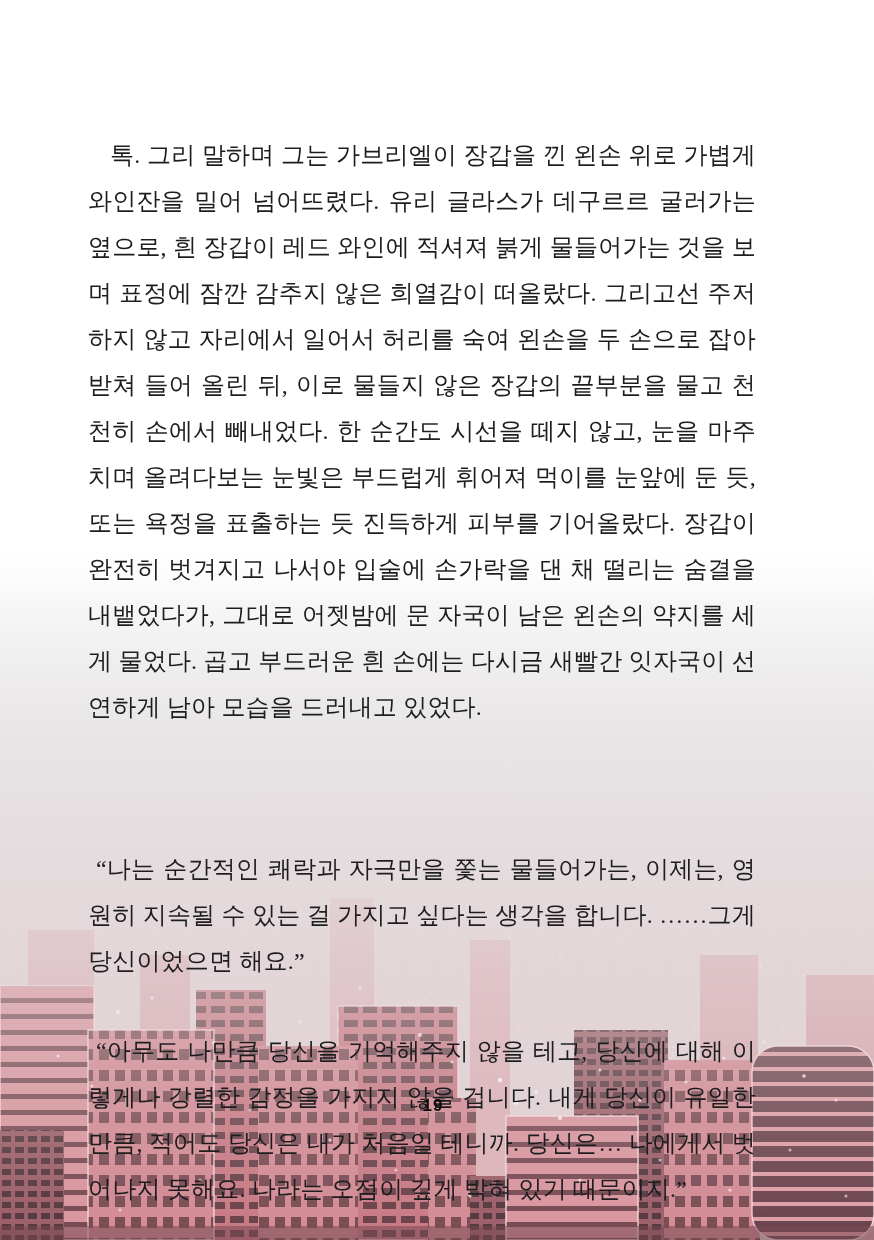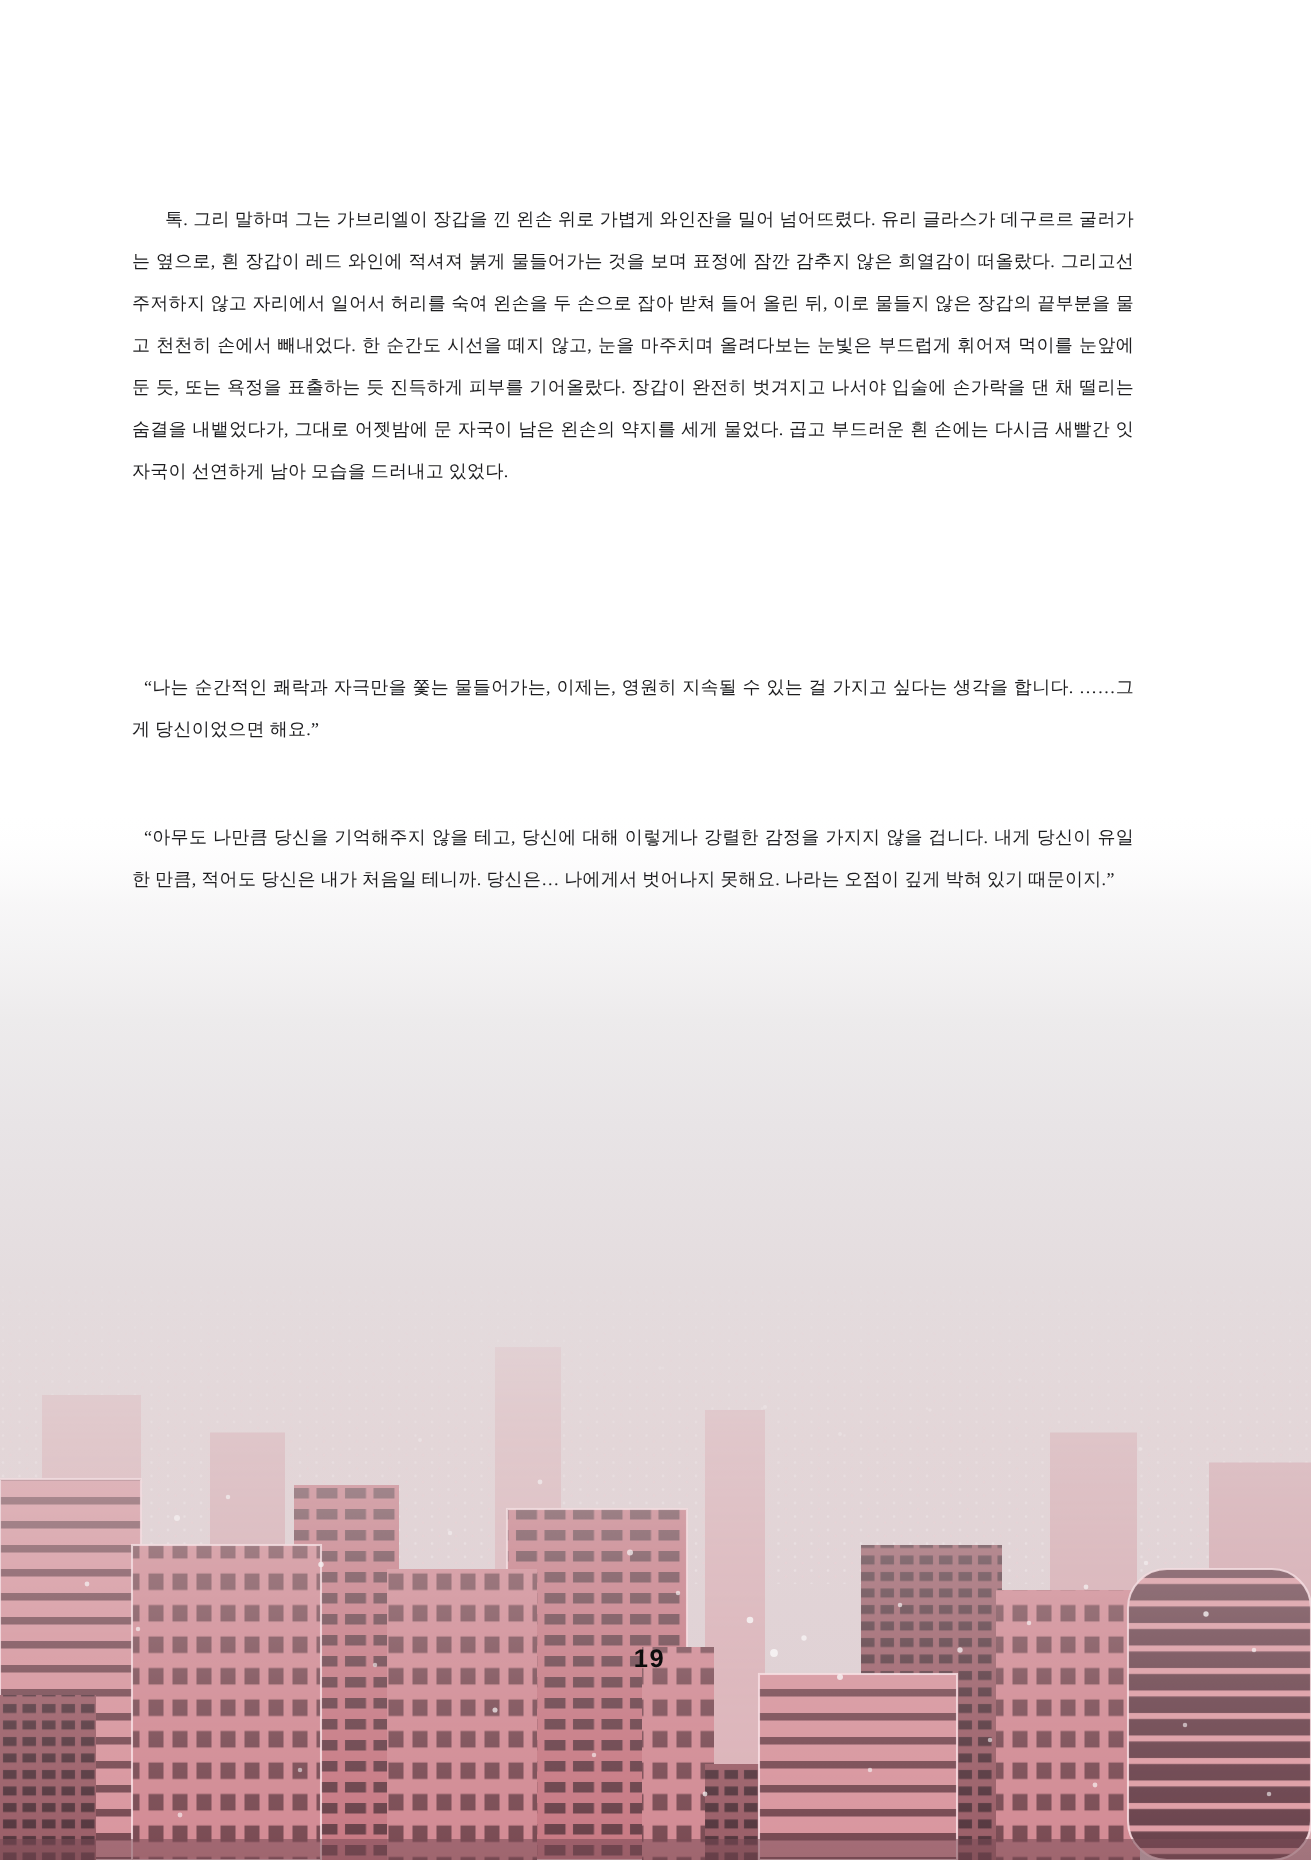--- a/index.html
+++ b/index.html
@@ -7,21 +7,21 @@
     position:relative; width:874px; height:1240px;
     background:#ffffff; overflow:hidden;
     font-family:"Liberation Serif","DejaVu Serif",serif;
   }
   .city {
     position:absolute; left:0; bottom:0; width:874px; height:700px; z-index:0;
   }
   .content {
     position:absolute; left:88px; top:0; width:668px; z-index:2;
     color:#1d1d1f;
-    font-size:12px; line-height:28px;
+    font-size:24px; line-height:46px;
     text-align:justify;
     letter-spacing:0.2px;
   }
   .content p { margin:0; }
   p.p-narrative { margin-top:132px; text-indent:22px; }
   p.p-quote1    { margin-top:116px; text-indent:8px; }
   p.p-quote2    { margin-top:44px;  text-indent:8px; }
   .pagenum {
     position:absolute; z-index:3; top:1096px; left:413px; width:40px;
     text-align:center;

